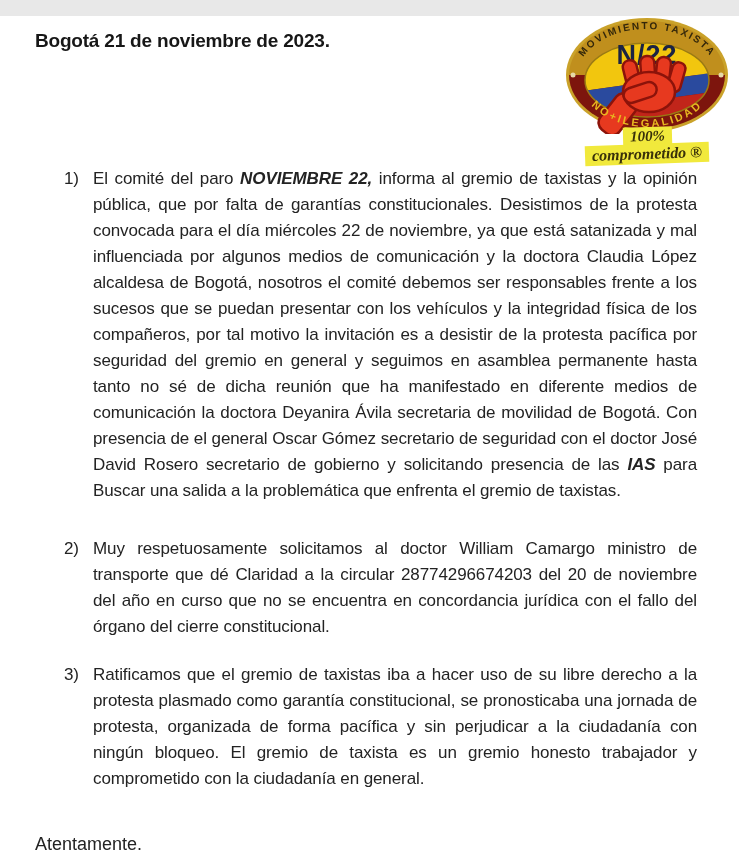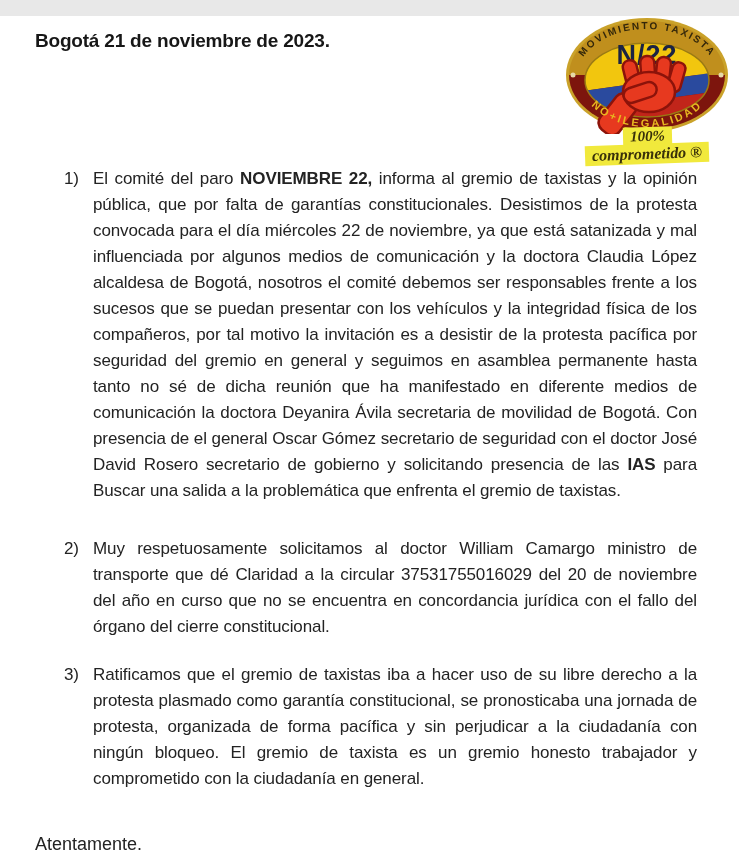--- a/index.html
+++ b/index.html
@@ -37,21 +37,21 @@
   
   .content{
     position:absolute;left:64px;top:150px;width:633px;
     font-size:17px;line-height:26px;letter-spacing:-0.1px;color:#232323;
   }
   .para{display:flex;}
   .para:nth-child(1){margin-bottom:32px;}
   .para:nth-child(2){margin-bottom:22px;}
   .num{width:29px;flex:none;}
   .pbody{flex:1;text-align:justify;}
-  .b{font-weight:700;}
+  .b{font-weight:700;font-style:italic;}
   .closing{position:absolute;left:35px;top:818px;font-size:18px;color:#232323;}
   .signature{position:absolute;left:35px;top:884px;font-size:18px;font-weight:700;letter-spacing:-0.2px;color:#6d28d9;}
 </style>
 </head>
 <body>
 
 <div class="page">
 
   <div class="date">Bogotá 21 de noviembre de 2023.</div>
 
@@ -104,21 +104,21 @@
   </div>
 
   <div class="content">
   <div class="para">
     <span class="num">1)</span>
     <span class="pbody"><span>El comité del paro </span><span class="b">NOVIEMBRE 22,</span><span> informa al gremio de taxistas y la opinión pública, que por falta de garantías constitucionales. Desistimos de la protesta convocada para el día miércoles 22 de noviembre, ya que está satanizada y mal influenciada  por algunos medios de comunicación y la doctora Claudia López alcaldesa de Bogotá, nosotros el comité debemos ser responsables frente a los sucesos que se puedan presentar con los vehículos  y la integridad física de los compañeros, por tal motivo la invitación es a desistir de la protesta pacífica por seguridad del gremio en general y seguimos en asamblea permanente hasta tanto no sé de dicha reunión que ha manifestado en diferente medios de comunicación la doctora Deyanira Ávila secretaria de movilidad de Bogotá. Con presencia de el general Oscar Gómez secretario de seguridad con el doctor José David Rosero secretario de gobierno y solicitando presencia de las </span><span class="b">IAS</span><span> para Buscar una salida  a la problemática que enfrenta el  gremio de taxistas.</span></span>
   </div>
 
   <div class="para">
     <span class="num">2)</span>
-    <span class="pbody"><span>Muy respetuosamente solicitamos al doctor William Camargo ministro de transporte que dé Claridad a la circular 37531755016029 del 20 de noviembre del año en curso que no se encuentra en concordancia jurídica con el fallo del órgano del cierre constitucional.</span></span>
+    <span class="pbody"><span>Muy respetuosamente solicitamos al doctor William Camargo ministro de transporte que dé Claridad a la circular 28774296674203 del 20 de noviembre del año en curso que no se encuentra en concordancia jurídica con el fallo del órgano del cierre constitucional.</span></span>
   </div>
 
   <div class="para">
     <span class="num">3)</span>
     <span class="pbody"><span>Ratificamos que el gremio de taxistas iba a hacer uso de su libre derecho a la protesta plasmado como garantía constitucional, se pronosticaba una jornada de protesta, organizada de forma pacífica y sin perjudicar a la ciudadanía con ningún bloqueo. El gremio de taxista es un gremio honesto trabajador y comprometido con la ciudadanía en general.</span></span>
   </div>
 </div>
 
   <div class="closing">Atentamente.</div>
   <div class="signature">COMITÉ DE PARÓ</div>

